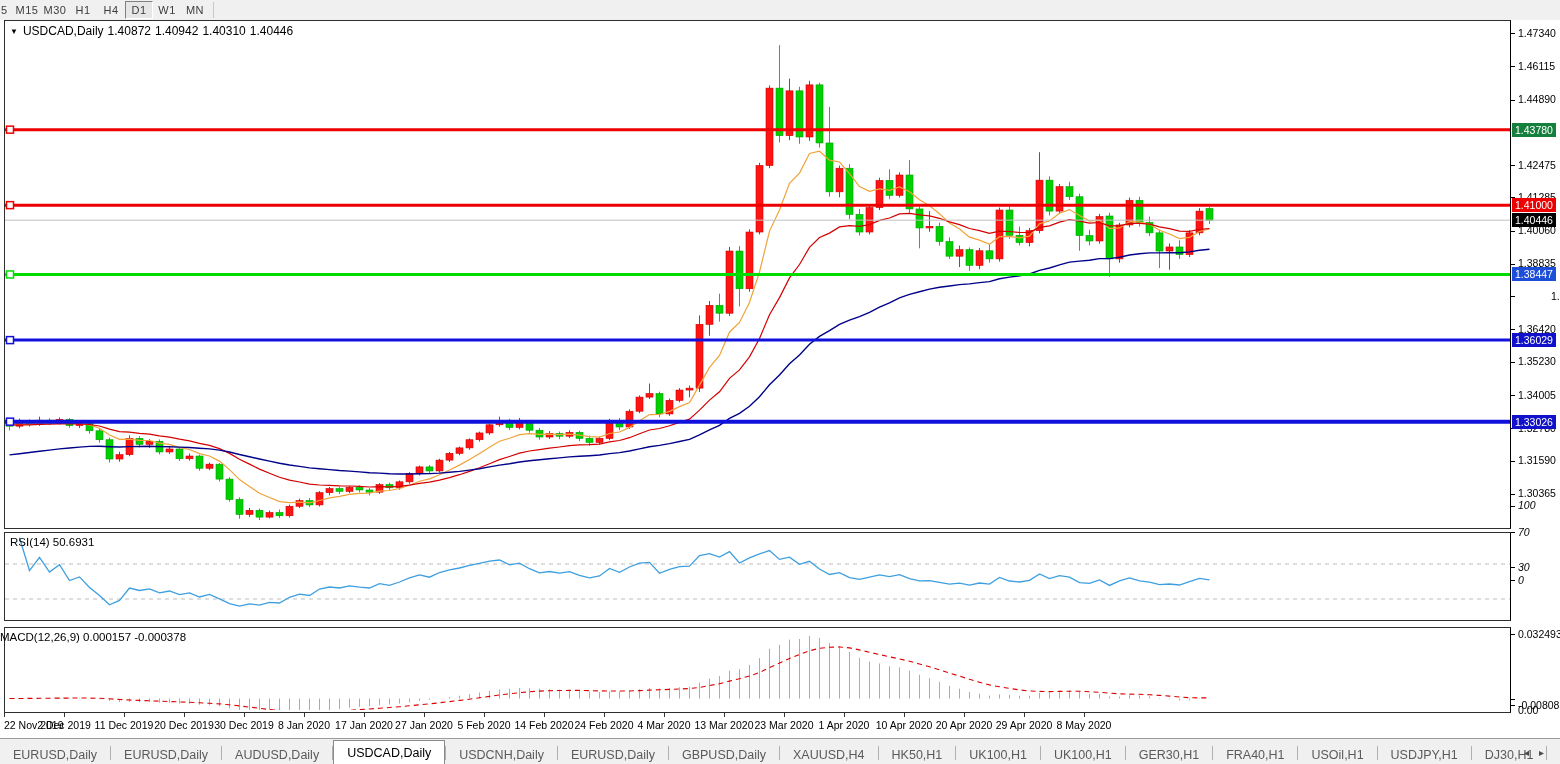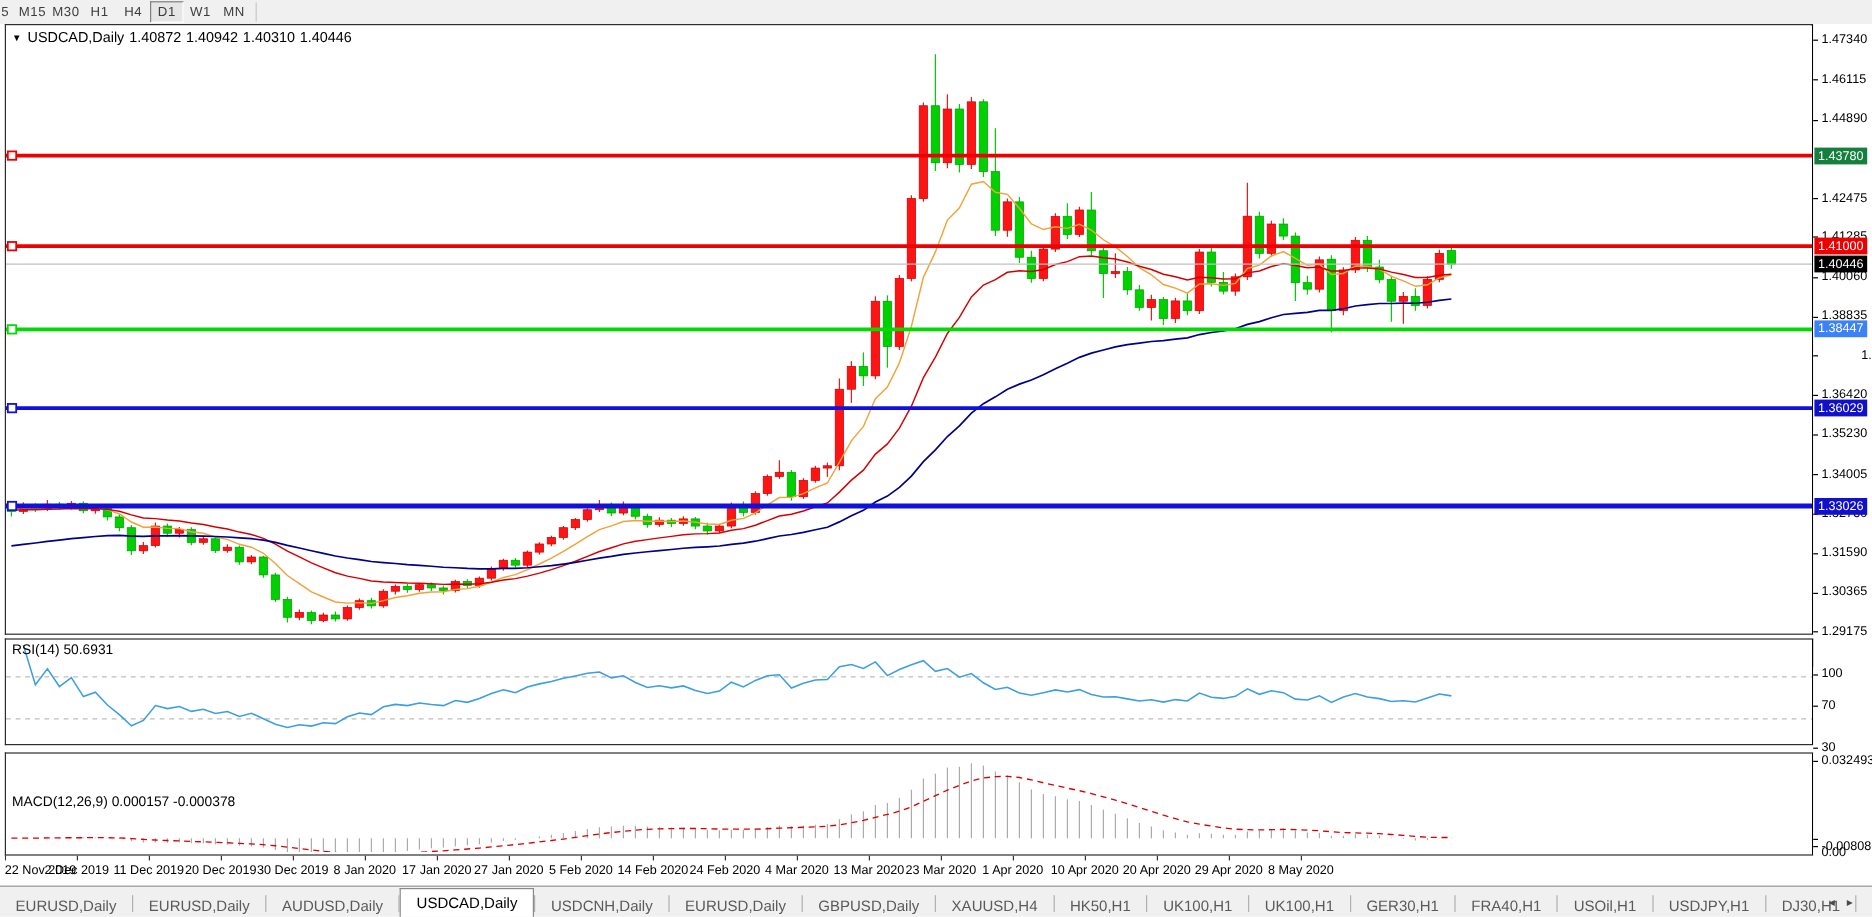--- a/index.html
+++ b/index.html
@@ -20,21 +20,21 @@
   
   .panel{position:absolute;background:#fff;border:1px solid #2e2e2e;border-right-color:#000;}
   .panel-main{left:4px;top:20px;width:1505px;height:507px;}
   .panel-rsi{left:4px;top:532px;width:1505px;height:87px;}
   .panel-macd{left:4px;top:627px;width:1505px;height:84px;}
   .panel svg{position:absolute;left:0;top:0;}
 
   
   .axis{position:absolute;left:1511px;width:49px;background:#fff;font-size:10.5px;}
   .axis-main{top:20px;height:509px;}
-  .axis-rsi{top:556px;height:89px;}
+  .axis-rsi{top:500px;height:89px;font-style:italic;}
   .axis-macd{top:627px;height:86px;}
   .tick-dash{position:absolute;left:0;width:4px;height:1px;background:#000;}
   .tick-label{position:absolute;left:7px;height:13px;line-height:13px;white-space:nowrap;color:#000;}
   .badge{position:absolute;left:1px;height:14px;line-height:14px;padding:0 3px;font-size:10.5px;
          color:#fff;white-space:nowrap;z-index:4;}
 
   
   .chart-title{position:absolute;left:10px;top:24px;z-index:5;font-size:12px;white-space:nowrap;}
   .chart-title .dd{font-size:8px;vertical-align:1px;margin-right:5px;}
   .chart-title span{margin-right:4px;}
@@ -364,21 +364,21 @@
       <div class="tick-dash" style="top: 408px;"></div>
       <div class="tick-label" style="top: 402px;">1.32780</div>
       <div class="tick-dash" style="top: 441px;"></div>
       <div class="tick-label" style="top: 434px;">1.31590</div>
       <div class="tick-dash" style="top: 474px;"></div>
       <div class="tick-label" style="top: 467px;">1.30365</div>
       <div class="tick-dash" style="top: 506px;"></div>
       <div class="tick-label" style="top: 500px;">1.29175</div>
       <div class="badge" style="top: 103px; background: #15803d; color: rgb(255, 255, 255);">1.43780</div>
       <div class="badge" style="top: 178px; background: rgb(238, 0, 0); color: rgb(255, 255, 255);">1.41000</div>
-      <div class="badge" style="top: 247px; background: #3b82f6; color: rgb(255, 255, 255);">1.38447</div>
+      <div class="badge" style="top: 247px; background: #1d4ed8; color: rgb(255, 255, 255);">1.38447</div>
       <div class="badge" style="top: 313px; background: rgb(17, 17, 204); color: rgb(255, 255, 255);">1.36029</div>
       <div class="badge" style="top: 395px; background: rgb(17, 17, 204); color: rgb(255, 255, 255);">1.33026</div>
       <div class="badge" style="top: 193px; background: rgb(0, 0, 0); color: rgb(255, 255, 255);">1.40446</div>
     </div>
 
   <div class="panel panel-rsi">
     <svg id="svg-rsi" width="1505" height="85">
         <line x1="0" y1="31" x2="1505" y2="31" stroke="#bdbdbd" stroke-width="1" stroke-dasharray="4,4"></line>
         <line x1="0" y1="66" x2="1505" y2="66" stroke="#bdbdbd" stroke-width="1" stroke-dasharray="4,4"></line>
         <polyline points="14.5,4.8 24.5,37.6 34.5,24.4 44.5,39.1 54.5,31.7 64.5,47.5 74.5,43.9 84.5,54.5 94.5,62.5 104.5,71.8 114.5,67.4 124.5,55.0 134.5,57.5 144.5,55.8 154.5,59.8 164.5,58.0 174.5,61.6 184.5,59.9 194.5,64.0 204.5,61.4 214.5,65.9 224.5,70.6 234.5,73.2 244.5,70.9 254.5,72.1 264.5,69.3 274.5,70.0 284.5,64.3 294.5,61.2 304.5,62.5 314.5,56.0 324.5,54.0 334.5,55.0 344.5,52.9 354.5,54.1 364.5,55.0 374.5,50.7 384.5,52.3 394.5,49.0 404.5,44.9 414.5,41.8 424.5,44.2 434.5,39.5 444.5,36.9 454.5,35.0 464.5,32.3 474.5,30.3 484.5,28.1 494.5,27.0 504.5,31.9 514.5,30.2 524.5,35.7 534.5,39.9 544.5,38.5 554.5,40.2 564.5,38.6 574.5,42.4 584.5,44.9 594.5,42.9 604.5,35.5 614.5,39.4 624.5,34.0 634.5,30.1 644.5,29.3 654.5,40.3 664.5,36.3 674.5,33.7 684.5,33.2 694.5,22.6 704.5,20.7 714.5,24.0 724.5,18.6 734.5,30.0 744.5,24.9 754.5,20.9 764.5,17.6 774.5,26.4 784.5,24.1 794.5,31.3 804.5,28.3 814.5,36.0 824.5,41.5 834.5,39.7 844.5,44.6 854.5,46.3 864.5,44.2 874.5,41.9 884.5,43.6 894.5,41.7 904.5,45.7 914.5,47.8 924.5,47.6 934.5,49.4 944.5,51.1 954.5,50.2 964.5,52.1 974.5,50.0 984.5,51.1 994.5,44.5 1004.5,48.0 1014.5,49.0 1024.5,47.3 1034.5,41.0 1044.5,45.6 1054.5,42.7 1064.5,44.2 1074.5,49.6 1084.5,50.3 1094.5,46.9 1104.5,52.4 1114.5,47.9 1124.5,44.9 1134.5,47.9 1144.5,49.2 1154.5,51.6 1164.5,51.0 1174.5,52.0 1184.5,48.6 1194.5,45.4 1204.5,46.9" fill="none" stroke="#3d9fe0" stroke-width="1.3"></polyline>
@@ -517,21 +517,21 @@
           <line x1="1154.5" y1="70.5" x2="1154.5" y2="70.030845011351" stroke="#ababab" stroke-width="1"></line>
           <line x1="1164.5" y1="70.5" x2="1164.5" y2="71.16024565720045" stroke="#ababab" stroke-width="1"></line>
           <line x1="1174.5" y1="70.5" x2="1174.5" y2="72.47753532950729" stroke="#ababab" stroke-width="1"></line>
           <line x1="1184.5" y1="70.5" x2="1184.5" y2="72.23004734821495" stroke="#ababab" stroke-width="1"></line>
           <line x1="1194.5" y1="70.5" x2="1194.5" y2="70.7594143446585" stroke="#ababab" stroke-width="1"></line>
           <line x1="1204.5" y1="70.5" x2="1204.5" y2="70.12905711002475" stroke="#ababab" stroke-width="1"></line>
         </g>
         <polyline points="4.5,70.5 14.5,70.5 24.5,70.4 34.5,70.3 44.5,70.2 54.5,70.1 64.5,70.1 74.5,70.0 84.5,70.1 94.5,70.3 104.5,70.8 114.5,71.5 124.5,72.0 134.5,72.4 144.5,72.8 154.5,73.2 164.5,73.5 174.5,73.9 184.5,74.3 194.5,74.8 204.5,75.3 214.5,75.9 224.5,76.8 234.5,77.9 244.5,79.1 254.5,80.3 264.5,81.5 274.5,82.4 284.5,83.2 294.5,83.6 304.5,83.8 314.5,83.7 324.5,83.4 334.5,82.9 344.5,82.3 354.5,81.6 364.5,81.0 374.5,80.2 384.5,79.5 394.5,78.7 404.5,77.8 414.5,76.8 424.5,75.8 434.5,74.8 444.5,73.6 454.5,72.4 464.5,71.2 474.5,69.8 484.5,68.4 494.5,67.0 504.5,65.8 514.5,64.7 524.5,63.8 534.5,63.1 544.5,62.7 554.5,62.5 564.5,62.4 574.5,62.4 584.5,62.6 594.5,62.9 604.5,63.0 614.5,63.0 624.5,63.0 634.5,62.6 644.5,62.1 654.5,61.8 664.5,61.4 674.5,61.0 684.5,60.5 694.5,59.4 704.5,57.6 714.5,55.7 724.5,53.1 734.5,50.7 744.5,48.0 754.5,44.4 764.5,39.7 774.5,35.1 784.5,30.4 794.5,26.5 804.5,22.8 814.5,20.3 824.5,19.2 834.5,19.0 844.5,19.9 854.5,21.9 864.5,24.3 874.5,26.5 884.5,28.8 894.5,30.9 904.5,33.3 914.5,36.0 924.5,38.8 934.5,41.8 944.5,45.0 954.5,48.1 964.5,51.3 974.5,54.2 984.5,56.9 994.5,58.8 1004.5,60.4 1014.5,61.9 1024.5,63.0 1034.5,63.4 1044.5,63.6 1054.5,63.4 1064.5,63.2 1074.5,63.3 1084.5,63.8 1094.5,64.3 1104.5,65.1 1114.5,65.8 1124.5,66.1 1134.5,66.3 1144.5,66.7 1154.5,67.4 1164.5,68.1 1174.5,69.0 1184.5,69.7 1194.5,69.9 1204.5,69.9" fill="none" stroke="#dc0000" stroke-width="1.1" stroke-dasharray="5,4"></polyline>
       </svg>
   </div>
-  <div class="ind-label" style="left:10px;top:631px;margin-top:32px;">MACD(12,26,9) 0.000157 -0.000378</div>
+  <div class="ind-label" style="left:0;top:631px;">MACD(12,26,9) 0.000157 -0.000378</div>
   <div class="axis axis-macd" id="axis-macd">
       <div class="tick-dash" style="top: 7px;"></div>
       <div class="tick-label" style="top: 1px;">0.032493</div>
       <div class="tick-dash" style="top: 72px;"></div>
       <div class="tick-label" style="top: 77px;">0.00</div>
       <div class="tick-dash" style="top: 78px;"></div>
       <div class="tick-label" style="top: 72px;">-0.008086</div>
     </div>
 
   <div class="date-axis" id="date-axis">

